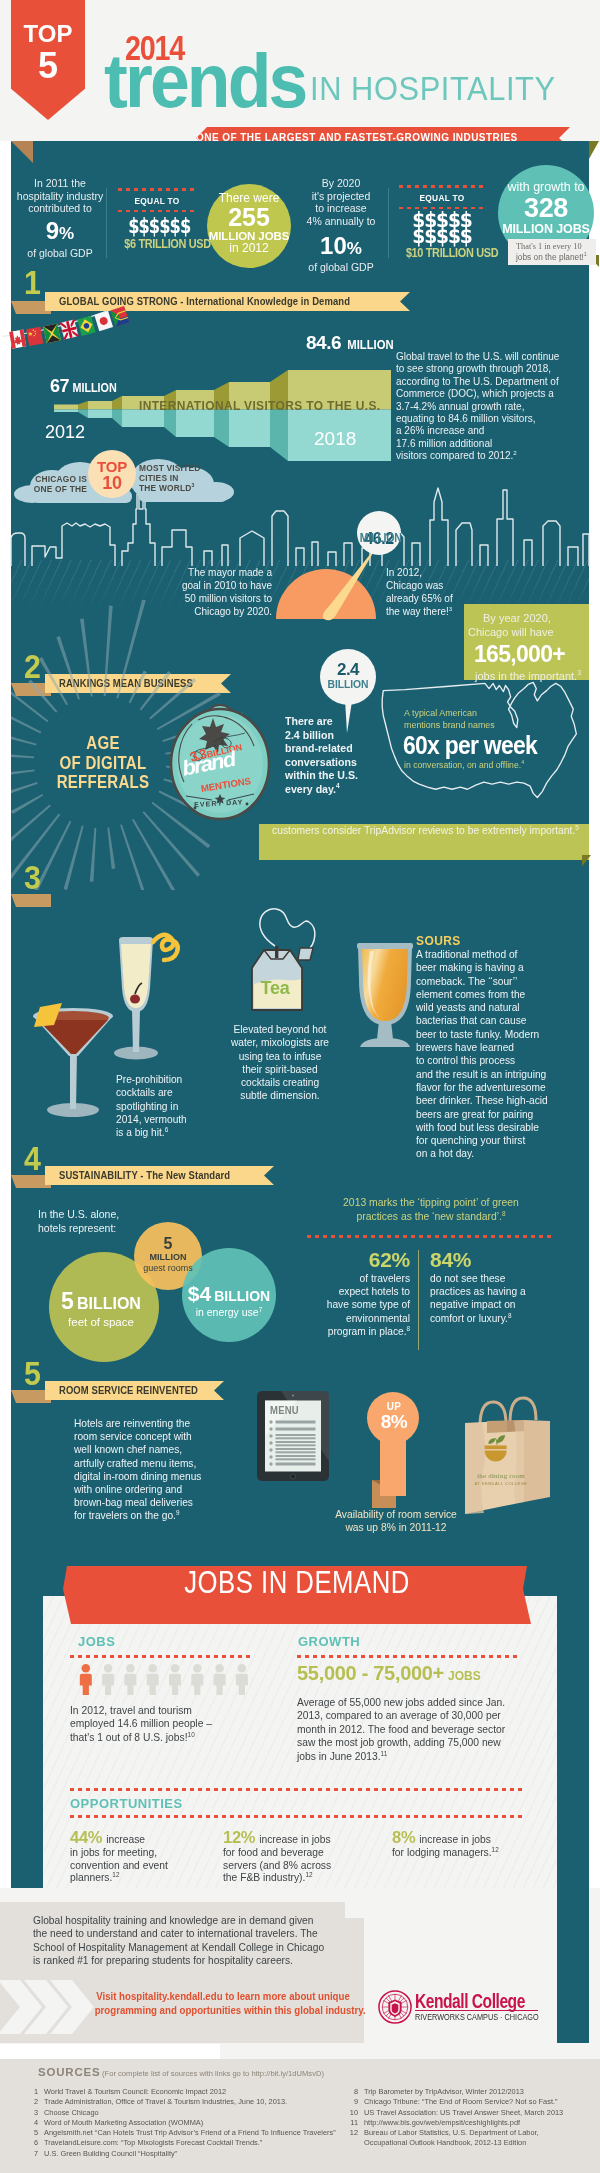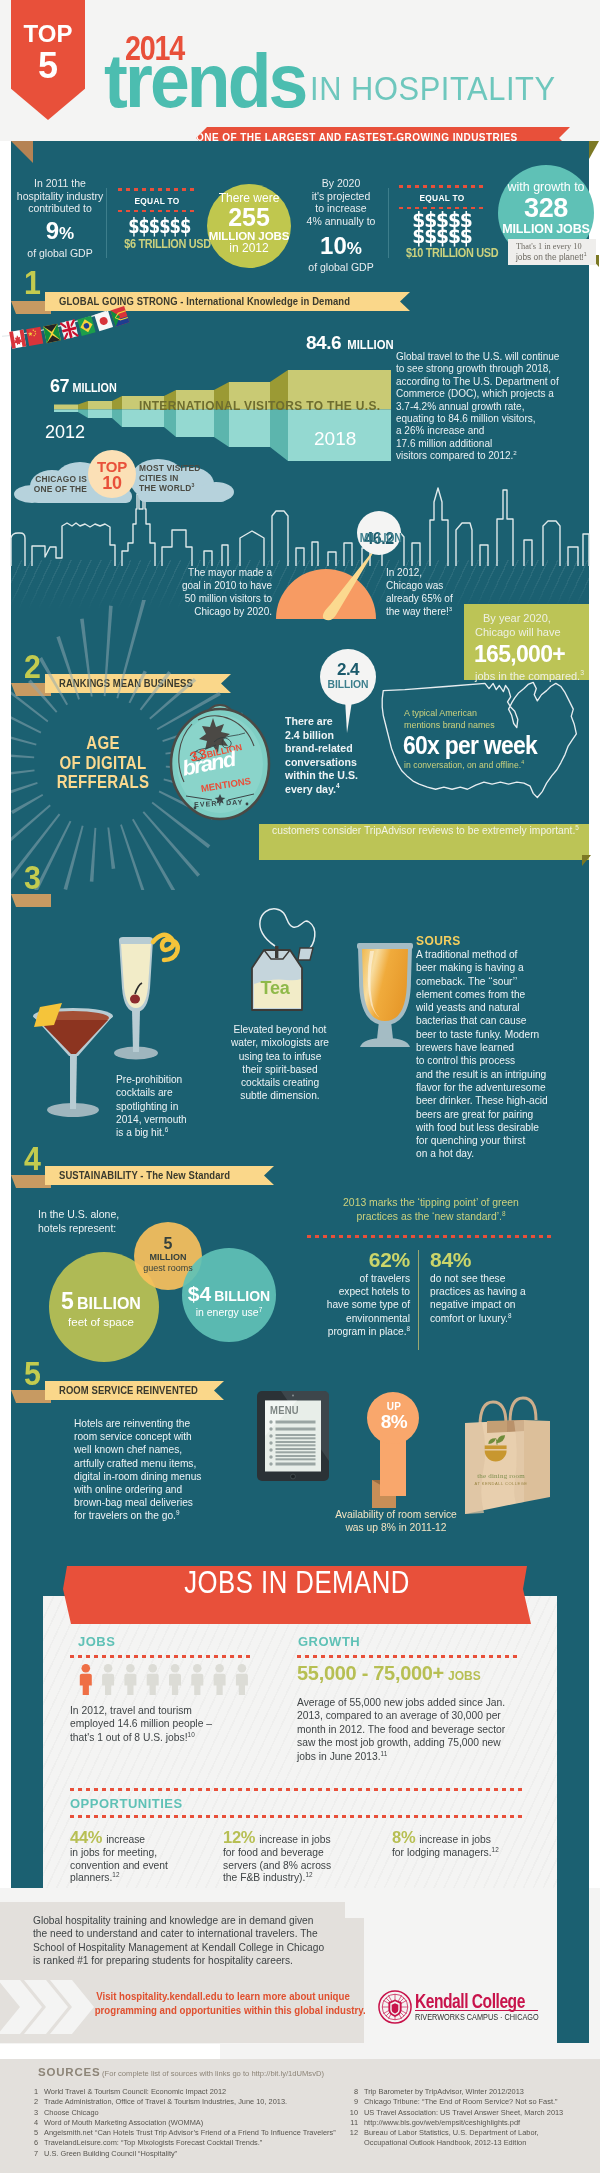--- a/index.html
+++ b/index.html
@@ -264,23 +264,23 @@
   <div>Chicago by 2020.</div>
 </div>
 <div class="abs" style="left:386px;top:566px;width:110px;color:#eef3f5;font-size:10px;line-height:13px;">
   <div>In 2012,</div>
   <div>Chicago was</div>
   <div>already 65% of</div>
   <div><span>the way there!</span><span class="sup">3</span></div>
 </div>
 <div class="abs" style="left:464px;top:604px;width:125px;height:76px;background:#bcc456;">
   <div style="color:#eef0e3;font-size:11px;line-height:14px;padding:7px 0 0 19px;">By year 2020,</div>
-  <div style="color:#eef0e3;font-size:11px;line-height:14px;padding-left:11px;">Chicago will have</div>
+  <div style="color:#eef0e3;font-size:11px;line-height:14px;padding-left:4px;">Chicago will have</div>
   <div style="color:#fff;font-size:23px;font-weight:bold;line-height:30px;padding-left:10px;letter-spacing:-0.7px;">165,000+</div>
-  <div style="color:#eef0e3;font-size:11px;line-height:14px;padding-left:11px;"><span>jobs in the compared.</span><span class="sup">3</span></div>
+  <div style="color:#eef0e3;font-size:11px;line-height:14px;padding-left:11px;"><span>jobs in the important.</span><span class="sup">3</span></div>
 </div>
 
 <div class="abs secnum" style="left:24px;top:655px;">2</div>
 <div class="abs sectab" style="top:683px;"></div>
 <div class="abs secrib" style="top:674px;width:186px;clip-path:polygon(0 0,186px 0,176px 9.5px,186px 19px,0 19px);">
       <span>RANKINGS MEAN BUSINESS</span>
     </div>
 
 <div class="abs" style="left:11px;top:600px;width:578px;height:290px;overflow:hidden;">
       <svg id="sunburst" style="position:absolute;left:-11px;top:-600px;width:600px;height:1000px;opacity:0.52;" viewBox="0 0 600 1000">

